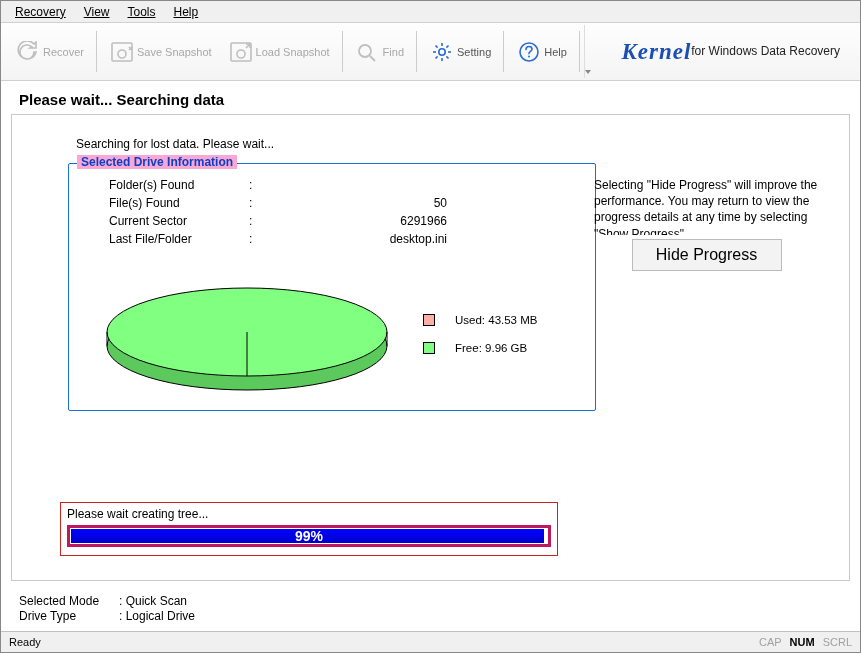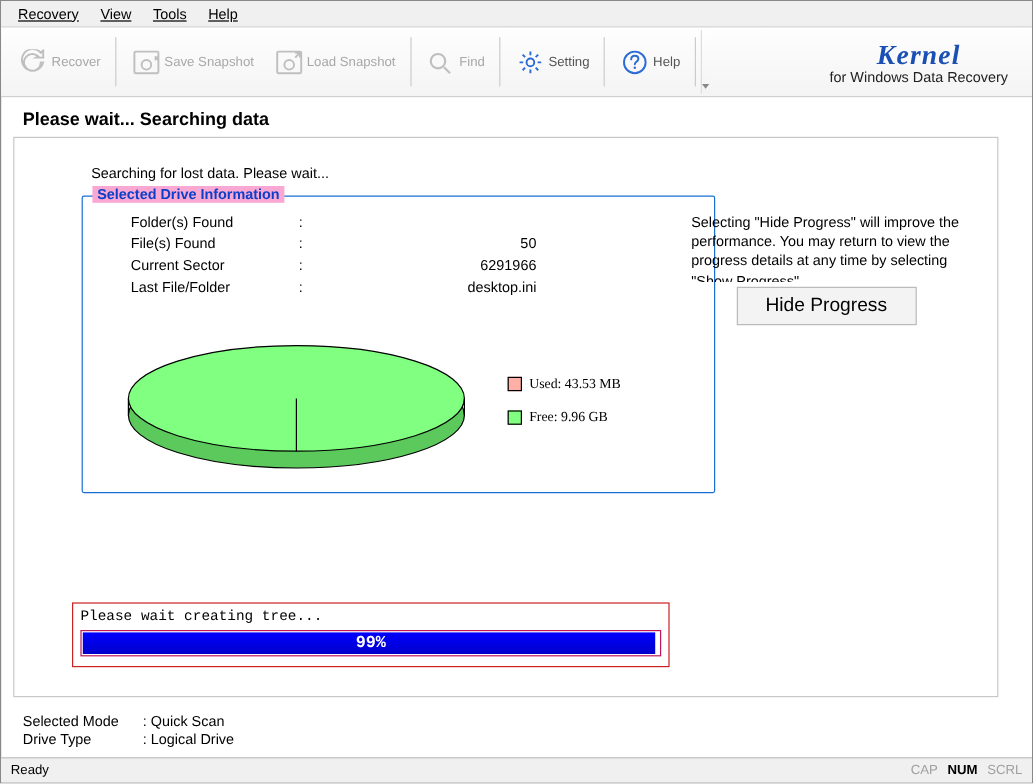--- a/index.html
+++ b/index.html
@@ -9,51 +9,51 @@
   .menubar { height:22px; background:#f0f0f0; border-bottom:1px solid #d0d0d0; display:flex; align-items:center; padding:0 6px; gap:2px;text-decoration:underline; }
   .menubar span { padding:2px 8px; }
   
   .toolbar { height:58px; display:flex; align-items:stretch; border-bottom:1px solid #d0d0d0; background:linear-gradient(#fefefe,#f4f4f4); padding:2px 6px; position:relative;}
   .tb-btn { display:flex; flex-direction:row; align-items:center; justify-content:center; padding:0 8px; color:#555; font-size:11px; gap:2px; cursor:default;}
   .tb-btn.disabled { color:#a8a8a8; }
   .tb-btn .icon { width:26px; height:26px; display:flex; align-items:center; justify-content:center;}
   .tb-sep { width:1px; background:#ccc; margin:6px 4px; }
   .tb-overflow { width:8px; background:linear-gradient(#fefefe,#f4f4f4); border-left:1px solid #ddd; display:flex; align-items:flex-end; justify-content:center;}
   .tb-overflow .tick { width:0; height:0; border-left:3px solid transparent; border-right:3px solid transparent; border-top:4px solid #888; margin-bottom:4px;}
-  .brand { margin-left:auto; display:flex; flex-direction:column; align-items:center; justify-content:center; padding:0 14px;}
+  .brand { margin-left:auto; display:flex; align-items:center; justify-content:center; padding:0 14px;}
   .brand-name { font-family:"Times New Roman",serif; color:#1a4fb3; font-weight:bold; font-style:italic; font-size:23px; letter-spacing:1px;}
   .brand-sub { font-size:12px; color:#222; margin-top:-2px; }
   
   .content { flex:1; position:relative; display:flex; flex-direction:column; }
   .page-title { font-size:15px; font-weight:bold; padding:10px 18px 6px; }
-  .panel-holder { flex:1; margin:0 28px 10px 10px; border:1px solid #c8c8c8; position:relative; padding:10px 16px 50px;}
+  .panel-holder { flex:1; margin:0 10px 10px 10px; border:1px solid #c8c8c8; position:relative; padding:10px 16px 50px;}
   .search-msg { padding:12px 0 6px 48px; }
   
   .fieldset { margin:6px 0 0 40px; width:528px; border:1px solid #1a6fd6; border-radius:2px; position:relative; padding:12px 14px 16px; }
   .fieldset-legend { position:absolute; top:-9px; left:8px; background:#f9a8d4; color:#0a3fc9; font-weight:bold; padding:0 4px; font-size:12px;}
   .info-row { display:flex; padding:2px 0 2px 26px; }
   .info-label { width:140px; }
   .info-colon { width:18px; }
   .info-value { width:180px;text-align:right; }
   
   .right-box { position:absolute; right:30px; top:62px; width:225px; }
   .right-msg { font-size:12px; line-height:1.35; height:58px; overflow:hidden; }
   .hide-btn { display:block; width:150px; margin:4px auto 0; padding:6px 0; background:#f3f3f3; border:1px solid #bbb; text-align:center; font-size:16px; cursor:pointer;}
   
   .pie-wrap { margin:26px 0 0 14px; display:flex; align-items:center; gap:26px;}
   .pie { width:300px; height:120px; position:relative; }
   .legend { display:flex; flex-direction:column; gap:16px; font-size:11.5px;}
-  .legend-row { display:flex; align-items:center; gap:6px;font-family:Liberation Serif, serif;}
+  .legend-row { display:flex; align-items:center; gap:20px;}
   .swatch { width:12px; height:12px; border:1px solid #000;}
   .sw-used { background:#ffb0a6;}
   .sw-free { background:#80ff80;}
   
-  .prog-box { position:absolute; left:48px; bottom:24px; width:498px; border:1px solid #c22; padding:4px 6px 8px;font-family:Liberation Mono, monospace;}
+  .prog-box { position:absolute; left:48px; bottom:24px; width:498px; border:1px solid #c22; padding:4px 6px 8px;}
   .prog-label { font-size:12px; padding-bottom:4px;}
-  .prog-track { height:22px; border:1px solid #be185d; background:#fff; position:relative; }
+  .prog-track { height:22px; border:3px solid #be185d; background:#fff; position:relative; }
   .prog-fill { position:absolute; top:1px; bottom:1px; left:1px; background:linear-gradient(#0000ff,#0000cc); }
   .prog-text { position:absolute; left:0; right:0; top:0; bottom:0; display:flex; align-items:center; justify-content:center; color:#fff; font-weight:bold; font-size:14px;}
   
   .footer-info { padding:3px 18px 6px; font-size:12px; line-height:1.3;}
   .footer-info .row { display:flex; }
   .footer-info .lbl { width:100px; }
   
   .statusbar { height:21px; border-top:1px solid #c0c0c0; background:#f0f0f0; display:flex; align-items:center; padding:0 8px; font-size:11px;}
   .status-right { margin-left:auto; display:flex; gap:8px;}
   .status-right .dim { color:#a0a0a0;}

